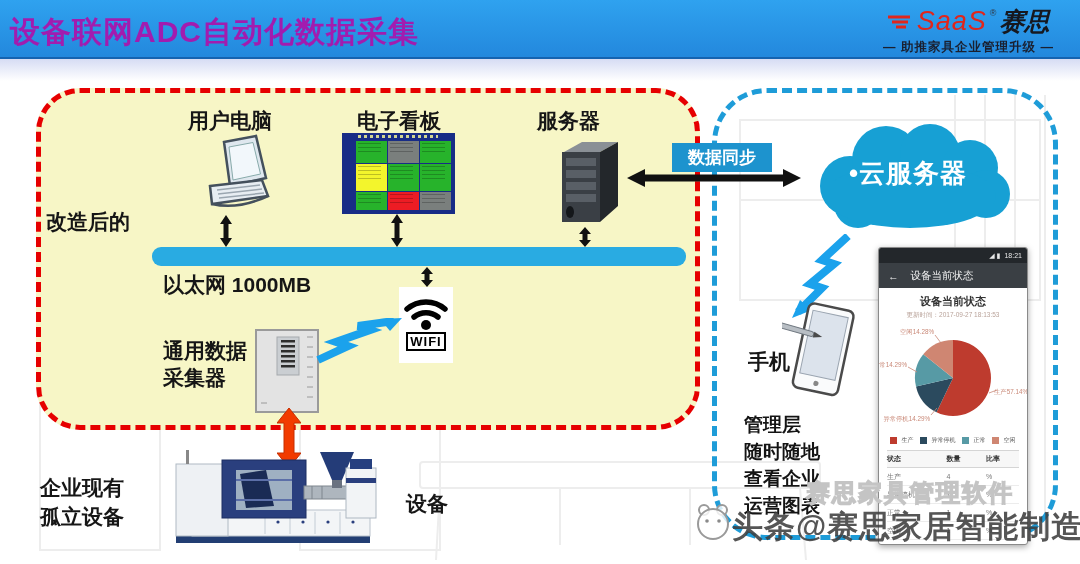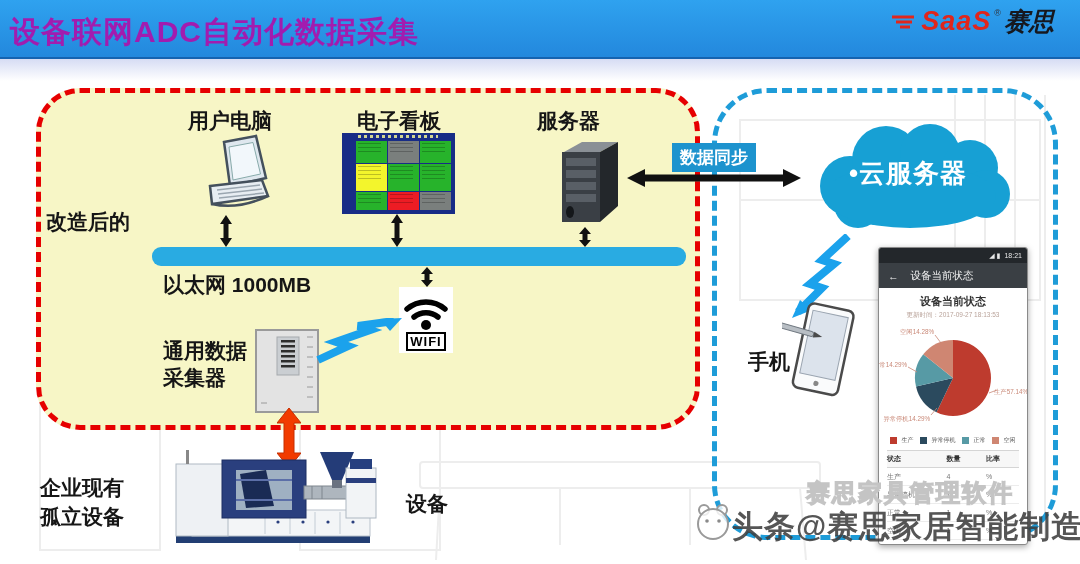--- a/index.html
+++ b/index.html
@@ -8,37 +8,37 @@
   .abs{position:absolute;}
 
   
   .hdr{left:0;top:0;width:1080px;height:57px;
        background:linear-gradient(#2fa2ef,#2388dd);border-bottom:2px solid #1563b0;}
   .hdr-fade{left:0;top:59px;width:1080px;height:22px;
        background:linear-gradient(#d6dcf4,#ffffff);}
   .hdr-title{left:10px;top:12px;font-size:30px;font-weight:700;color:#a21caf;letter-spacing:1px;}
   .logo-wrap{right:26px;top:5px;text-align:center;}
   .logo-line{display:flex;align-items:center;justify-content:center;gap:3px;}
-  .logo-brand{font-size:27px;font-weight:700;font-style:italic;color:#e0261c;letter-spacing:1px;}
+  .logo-brand{font-size:27px;font-weight:400;font-style:italic;color:#e0261c;letter-spacing:1px;}
   .logo-reg{font-size:9px;color:#30343f;vertical-align:top;position:relative;top:-9px;}
   .logo-cn{font-size:25px;font-weight:800;color:#16181f;font-style:italic;}
   .logo-tag{font-size:12.5px;font-weight:700;color:#1a2030;margin-top:1px;letter-spacing:1px;}
 
   
   .yellow-panel{left:36px;top:88px;width:664px;height:342px;background:#f7f6c6;
       border:5px dashed #e60000;border-radius:44px;box-sizing:border-box;}
   .blue-panel{left:712px;top:88px;width:346px;height:452px;background:transparent;
       border:5px dashed #1e9cd8;border-radius:55px;box-sizing:border-box;}
 
   .lbl{font-weight:600;color:#161616;}
   .f19{font-size:21px;} .f21{font-size:21px;}
 
   .eth-bar{left:152px;top:247px;width:534px;height:19px;border-radius:9px;background:#29abe2;}
 
-  .sync-box{left:672px;top:143px;width:84px;height:29px;background:#1d93ce;color:#fff;
+  .sync-box{left:672px;top:143px;width:100px;height:29px;background:#1d93ce;color:#fff;
       font-size:17px;font-weight:600;display:flex;align-items:center;justify-content:center;}
 
   .cloud-text{left:798px;top:156px;width:220px;text-align:center;color:#fff;
       font-size:26px;font-weight:700;letter-spacing:1px;}
 
   
   .kanban{left:342px;top:133px;width:113px;height:81px;background:#182c86;padding:8px 4px 4px 14px;
       box-sizing:border-box;display:grid;grid-template-columns:1fr 1fr 1fr;
       grid-template-rows:22px 27px 1fr;gap:1px;}
   .kanban:before{content:"";position:absolute;left:16px;top:2px;width:80px;height:3px;
@@ -66,21 +66,21 @@
   .pc1{width:45%;} .pc2{width:30%;} .pc3{width:25%;}
 
   
   .wm-light{left:806px;top:477px;font-size:24px;letter-spacing:2px;color:#fff;
       -webkit-text-stroke:1.2px #c4c4c4;font-weight:700;white-space:nowrap;}
   .wm-dark{left:732px;top:506px;font-size:31px;font-weight:700;color:rgba(62,62,62,.88);
       letter-spacing:1px;white-space:nowrap;}
 
   .mgmt{left:744px;top:411px;font-size:19px;font-weight:600;color:#141414;line-height:27px;}
 
-  .wifi-box{left:399px;top:287px;width:54px;height:66px;background:#fff;display:flex;
+  .wifi-box{left:399px;top:287px;width:54px;height:76px;background:#fff;display:flex;
       flex-direction:column;align-items:center;padding-top:5px;box-sizing:border-box;}
   .wifi-word{font-size:13px;font-weight:800;color:#000;border:2px solid #000;
       padding:0 2px;margin-top:2px;letter-spacing:1px;}
 </style>
 </head>
 <body>
 
 <div class="slide">
 
   <svg class="abs" style="left:0;top:0;" width="1080" height="564" fill="none" stroke="#ededed" stroke-width="2">
@@ -108,20 +108,21 @@
         <g stroke="#e0261c" stroke-width="3">
             <line x1="0" y1="4" x2="22" y2="4"></line>
         <line x1="4" y1="9" x2="20" y2="9"></line>
             <line x1="8" y1="14" x2="18" y2="14"></line>
           </g>
       </svg>
       <span class="logo-brand">SaaS</span>
       <span class="logo-reg">®</span>
       <span class="logo-cn">赛思</span>
     </div>
+    <div class="logo-tag">— 助推家具企业管理升级 —</div>
   </div>
 
   <div class="abs yellow-panel"></div>
   <div class="abs blue-panel"></div>
 
   <div class="abs lbl f21" style="left:46px;top:208px;">改造后的</div>
   <div class="abs lbl f19" style="left:188px;top:107px;">用户电脑</div>
   <div class="abs lbl f19" style="left:357px;top:107px;">电子看板</div>
   <div class="abs lbl f19" style="left:537px;top:107px;">服务器</div>
   <div class="abs lbl f19" style="left:163px;top:271px;">以太网 1000MB</div>
@@ -283,20 +284,26 @@
       <rect x="18" y="6" width="46" height="86" rx="6" fill="#fafbfc" stroke="#4a4a4a" stroke-width="2.5"></rect>
       <rect x="23" y="13" width="36" height="64" fill="#dce3ec" stroke="#9aa4b0"></rect>
       <circle cx="41" cy="84" r="2.6" fill="#888"></circle>
     </g>
     <g transform="rotate(16 10 30)">
       <rect x="-12" y="26" width="44" height="5" rx="2.5" fill="#b8bec4" stroke="#707880"></rect>
       <polygon points="32,25.5 41,28.5 32,31.5" fill="#4a4a4a"></polygon>
     </g>
   </svg>
 
+  <div class="abs mgmt">
+    <div>管理层</div>
+    <div>随时随地</div>
+    <div>查看企业</div>
+    <div>运营图表</div>
+  </div>
 
   <div class="abs phone">
     <div class="p-status">
       <span>◢ ▮</span>
       <span>18:21</span>
     </div>
     <div class="p-appbar">
       <span>←</span>
       <span>设备当前状态</span>
     </div>

